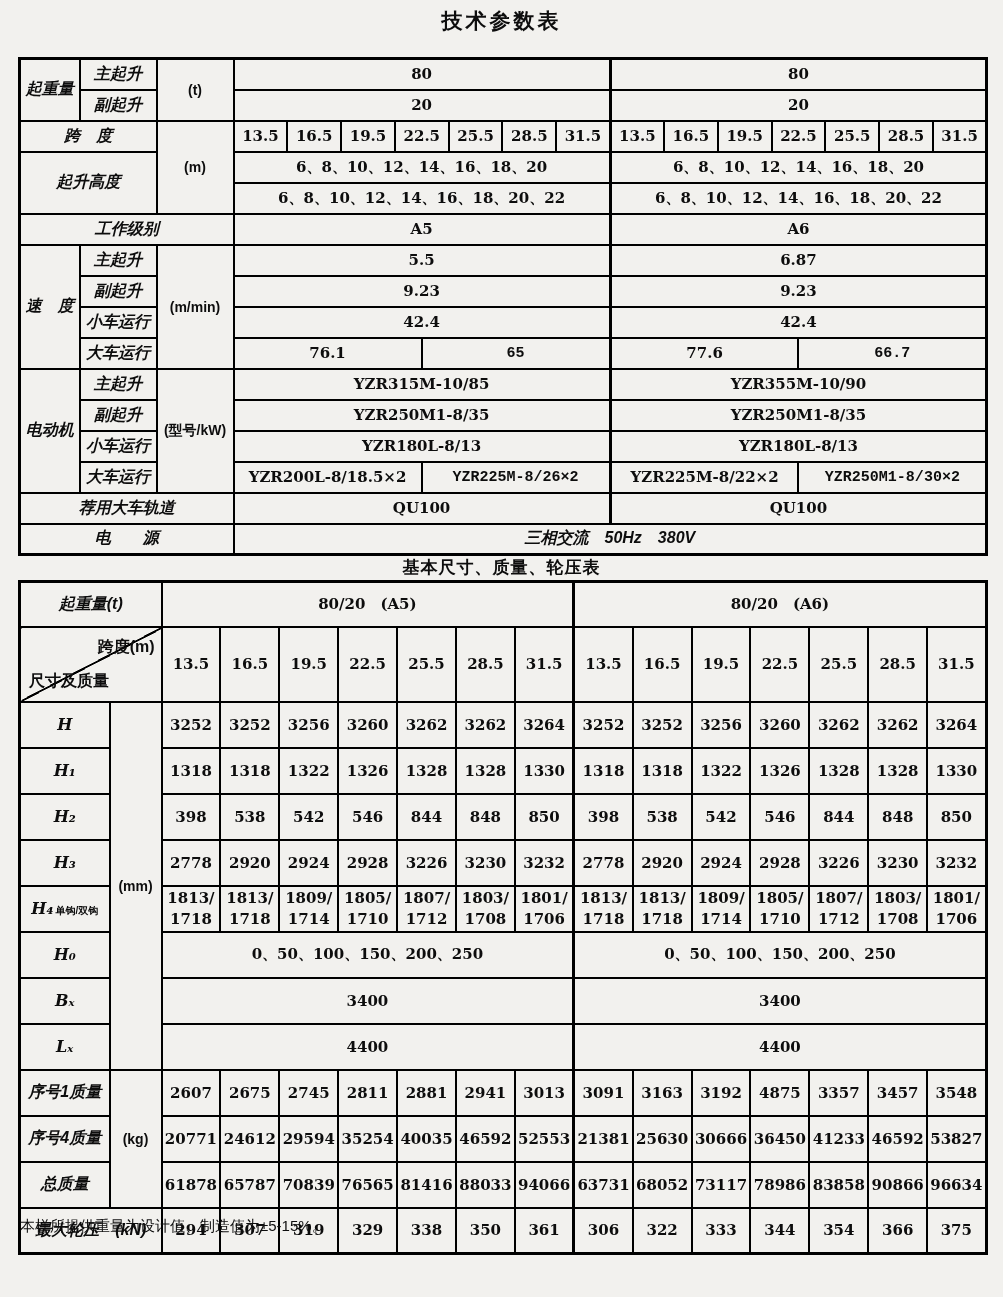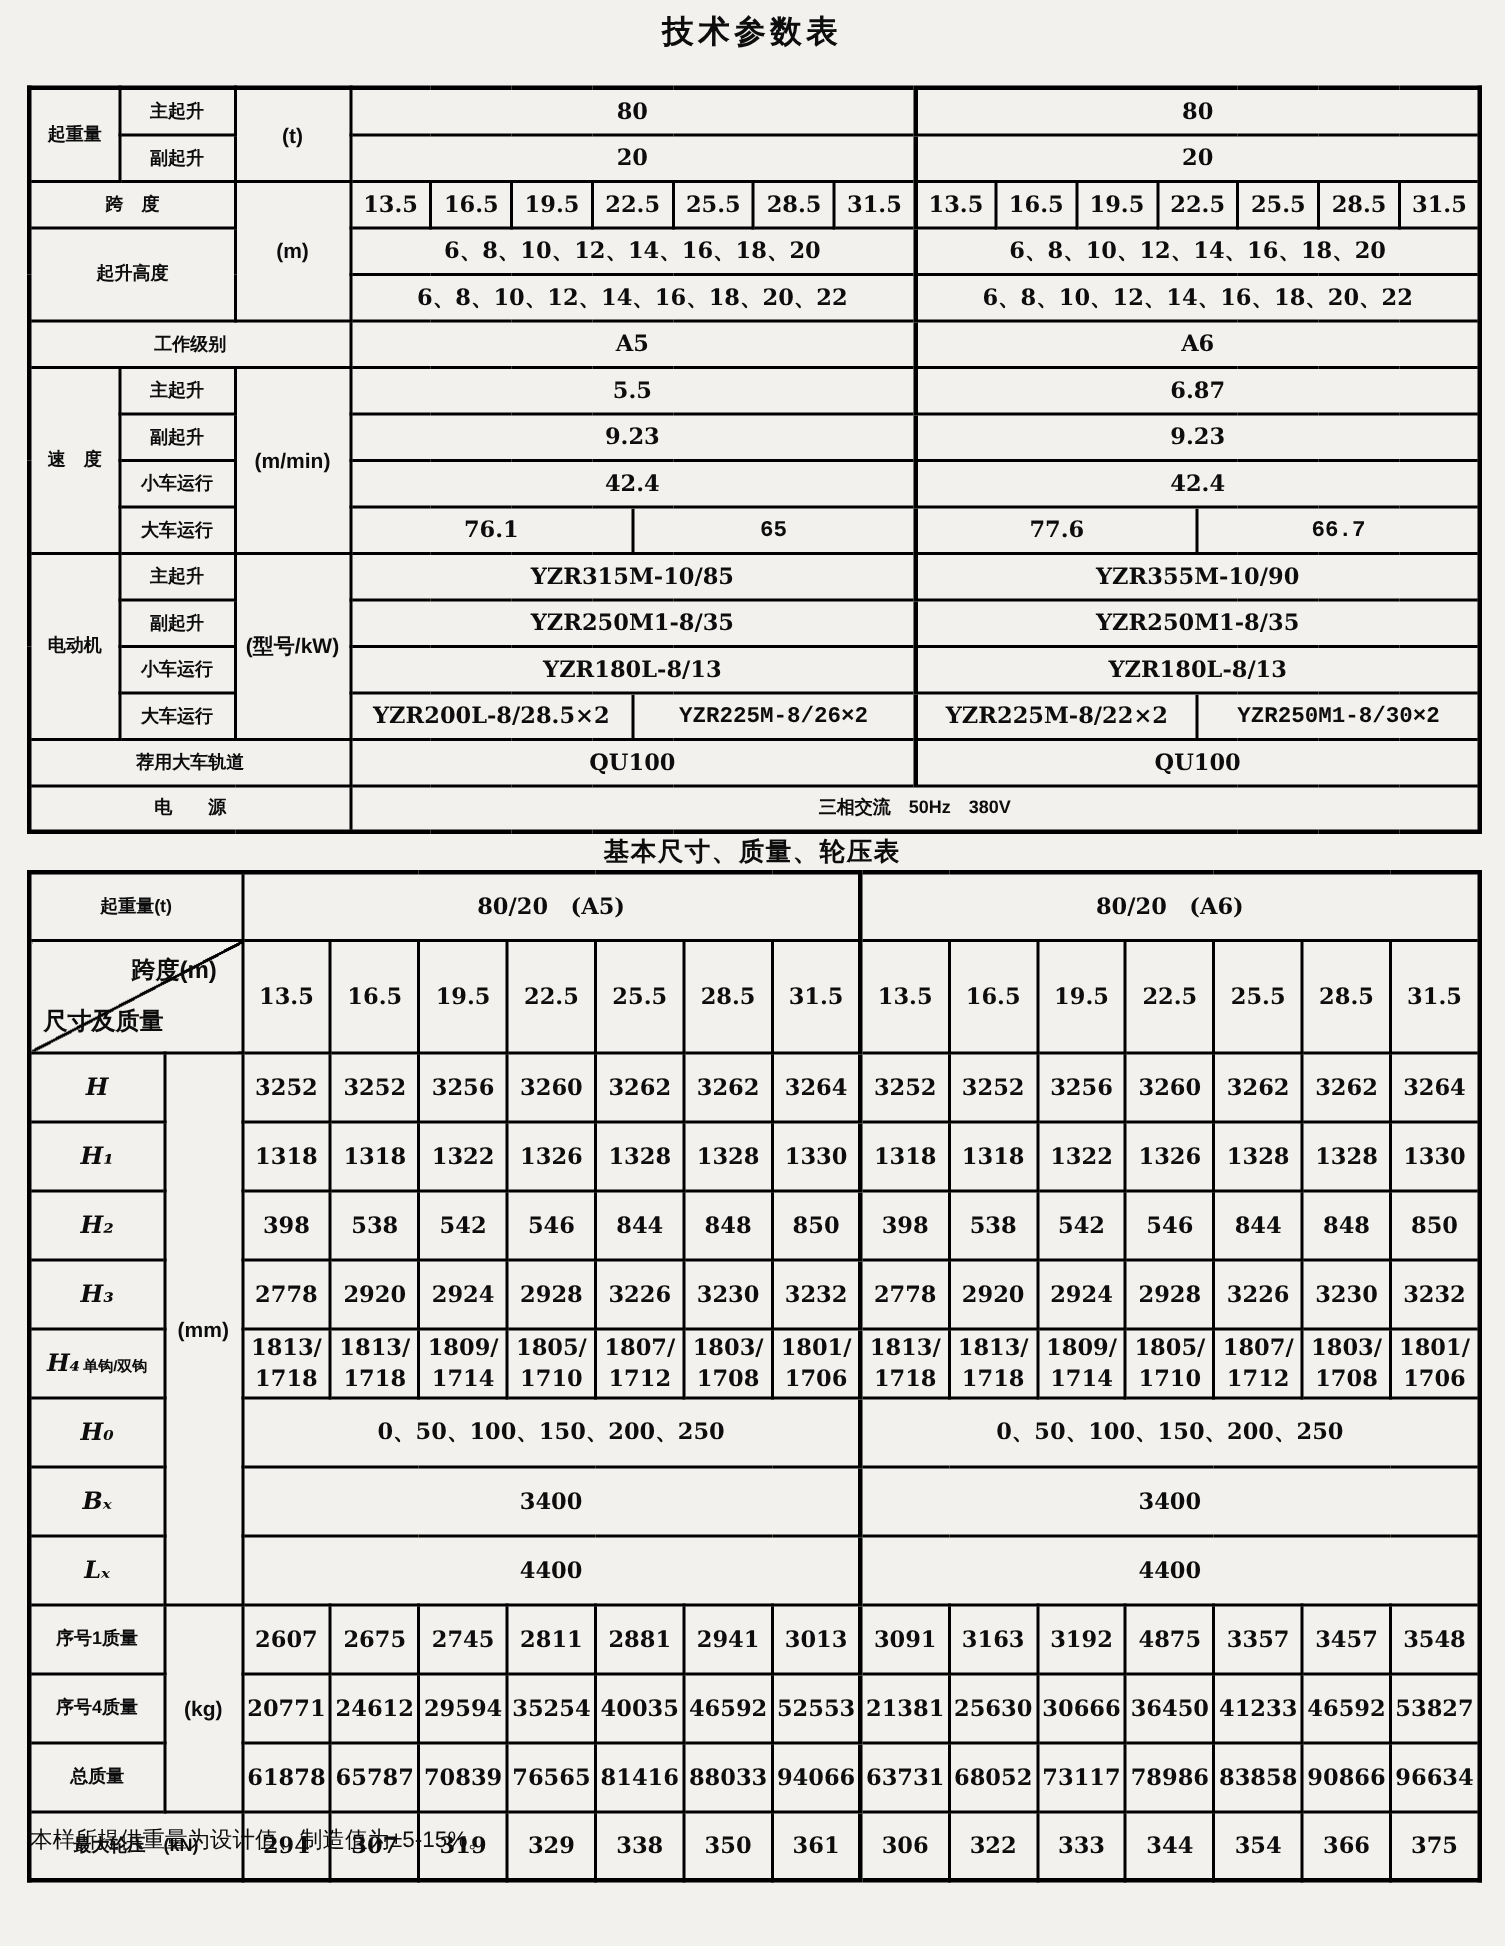--- a/index.html
+++ b/index.html
@@ -19,37 +19,37 @@
 
   table { border-collapse:collapse; table-layout:fixed; }
   #tech { position:absolute; left:18px; top:57px;  width:967px; border:3px solid #000; }
   #dims { position:absolute; left:18px; top:580px; width:967px; border:3px solid #000; }
   td { border:2px solid #000; text-align:center; vertical-align:middle; padding:0; overflow:hidden; }
   #tech tr { height:31px; }
   #dims tr { height:46px; }
   #dims tr.rcap  { height:45px; }
   #dims tr.rhead { height:75px; }
 
-  .L  { font-size:12px; font-weight:700; }                       
+  .L  { font-size:16px; font-weight:700;font-style:italic; }                       
   .u  { font-size:14px; font-weight:700; }                       
   .n  { font-family:"DejaVu Serif", serif; font-weight:700; font-size:15px; } 
   .i  { font-family:"DejaVu Serif", serif; font-style:italic; font-weight:700; font-size:16px; }
   .pre { white-space:pre-line; line-height:1.35; }
   .bl { border-left:3px solid #000; }                            
 
   td.spc { padding:0; }
   .sp { display:flex; height:29px; align-items:stretch; }
   .sp > span { flex:1; display:flex; align-items:center; justify-content:center; }
   .sp > span + span { border-left:2px solid #000;font-family:Liberation Mono, monospace; }
 
   .diag { position:relative;
     background:linear-gradient(to bottom right,
       transparent calc(50% - 1px), #000 calc(50% - 1px),
       #000 calc(50% + 1px), transparent calc(50% + 1px)); }
-  .diag .dt { position:absolute; top:9px;  right:16px; font-size:16px; font-weight:700; }
+  .diag .dt { position:absolute; top:9px;  right:6px; font-size:16px; font-weight:700; }
   .diag .db { position:absolute; bottom:9px; left:8px; font-size:16px; font-weight:700; }
 
   .h4lab .i { margin-right:2px; }
   .h4lab .c { font-size:10px; font-weight:700; }
 </style>
 </head>
 <body>
 
 <div class="t1">技术参数表</div>
 
@@ -164,21 +164,21 @@
   </tr>
   <tr>
     <td class="L">小车运行</td>
     <td class="n" colspan="7">YZR180L-8/13</td>
     <td class="n bl" colspan="7">YZR180L-8/13</td>
   </tr>
   <tr>
     <td class="L">大车运行</td>
     <td class="n spc" colspan="7">
       <div class="sp">
-            <span>YZR200L-8/28.5×2</span>
+            <span>YZR200L-8/18.5×2</span>
             <span>YZR225M-8/26×2</span>
           </div>
     </td>
     <td class="n spc bl" colspan="7">
       <div class="sp">
             <span>YZR225M-8/22×2</span>
             <span>YZR250M1-8/30×2</span>
           </div>
     </td>
   </tr>

